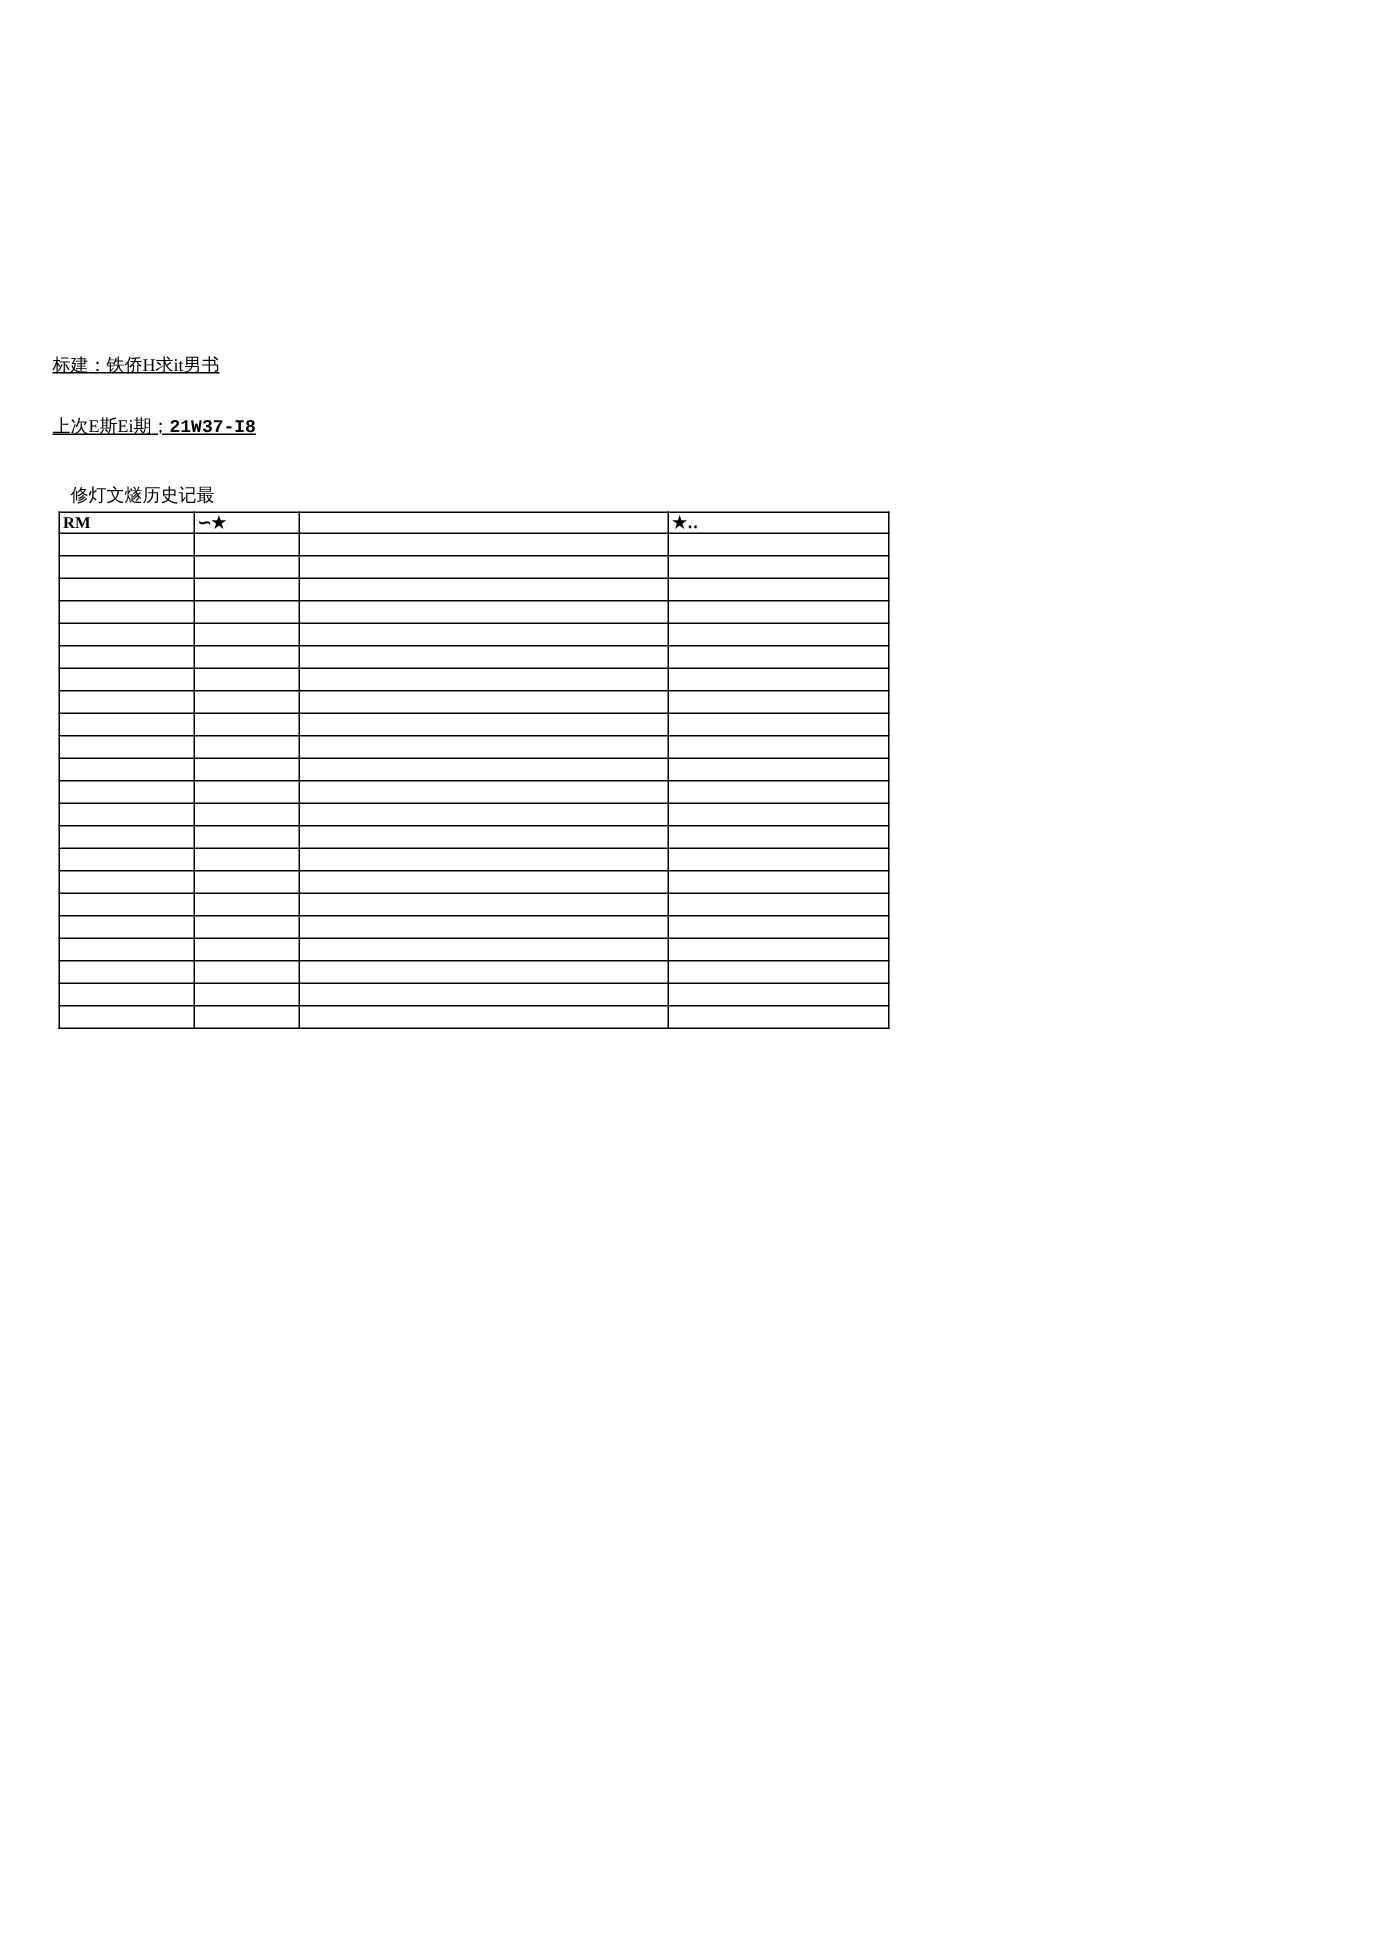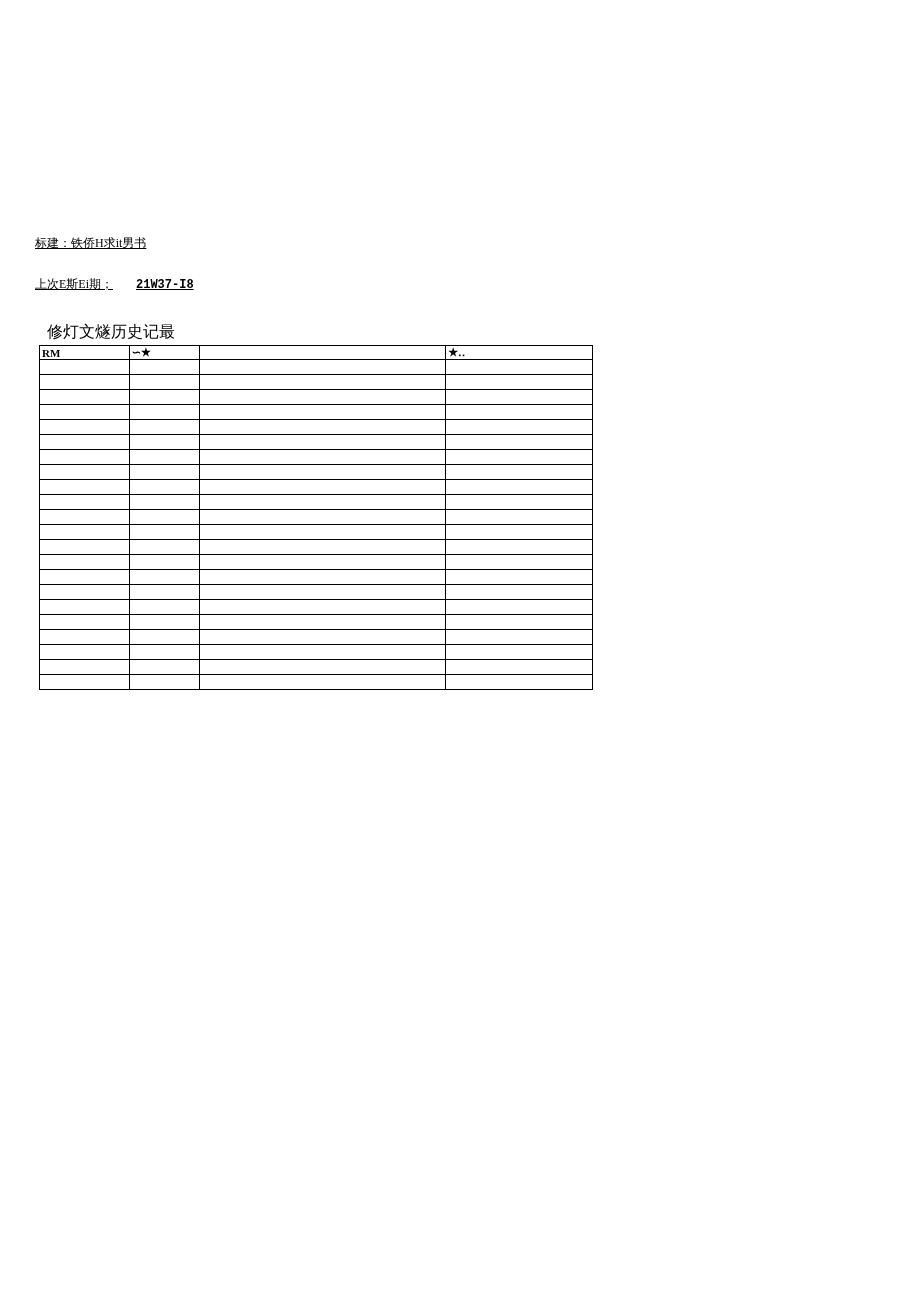--- a/index.html
+++ b/index.html
@@ -19,28 +19,27 @@
   .header-line {
     margin: 0 0 2px 0;
     line-height: 1.4;
   }
   .underlined {
     text-decoration: underline;
   }
   .bold-part {
     font-weight: bold;
     font-family: "Courier New", monospace;
-    margin-left: 23px;
   }
   .section-gap {
     height: 22px;
   }
   .table-title {
     margin: 28px 0 2px 12px;
-    font-size: 16px;
+    font-size: 12px;
   }
   table.history {
     border-collapse: collapse;
     width: 554px;
     margin-left: 4px;
     border-radius: 10px;
   }
   table.history td, table.history th {
     border: 1px solid #000;
     height: 15px;

